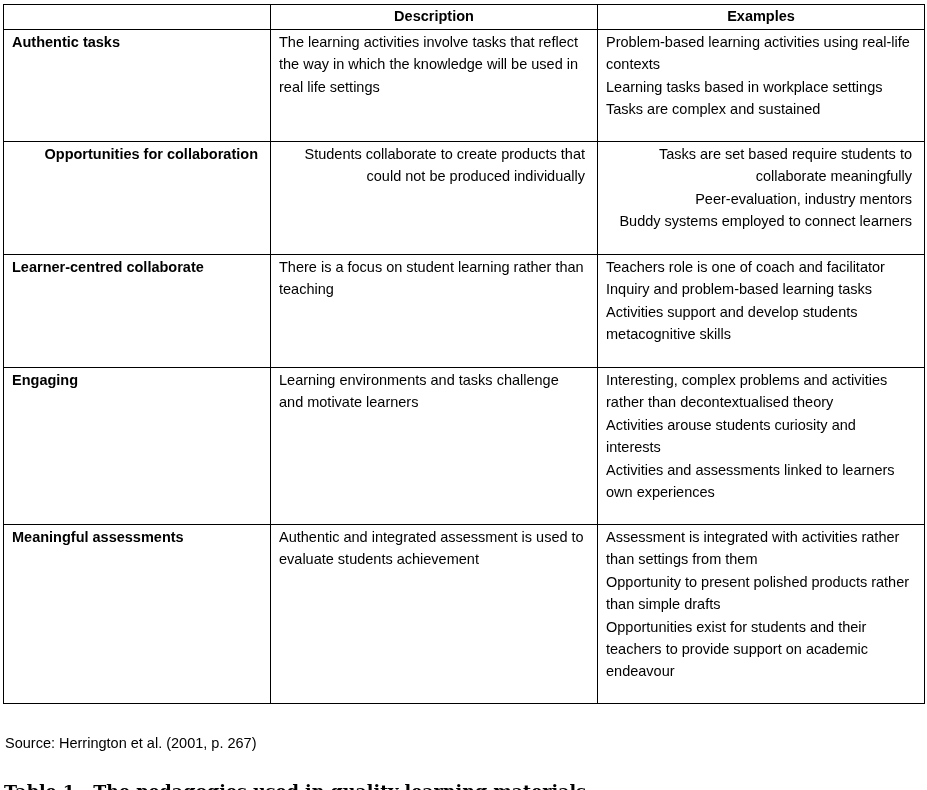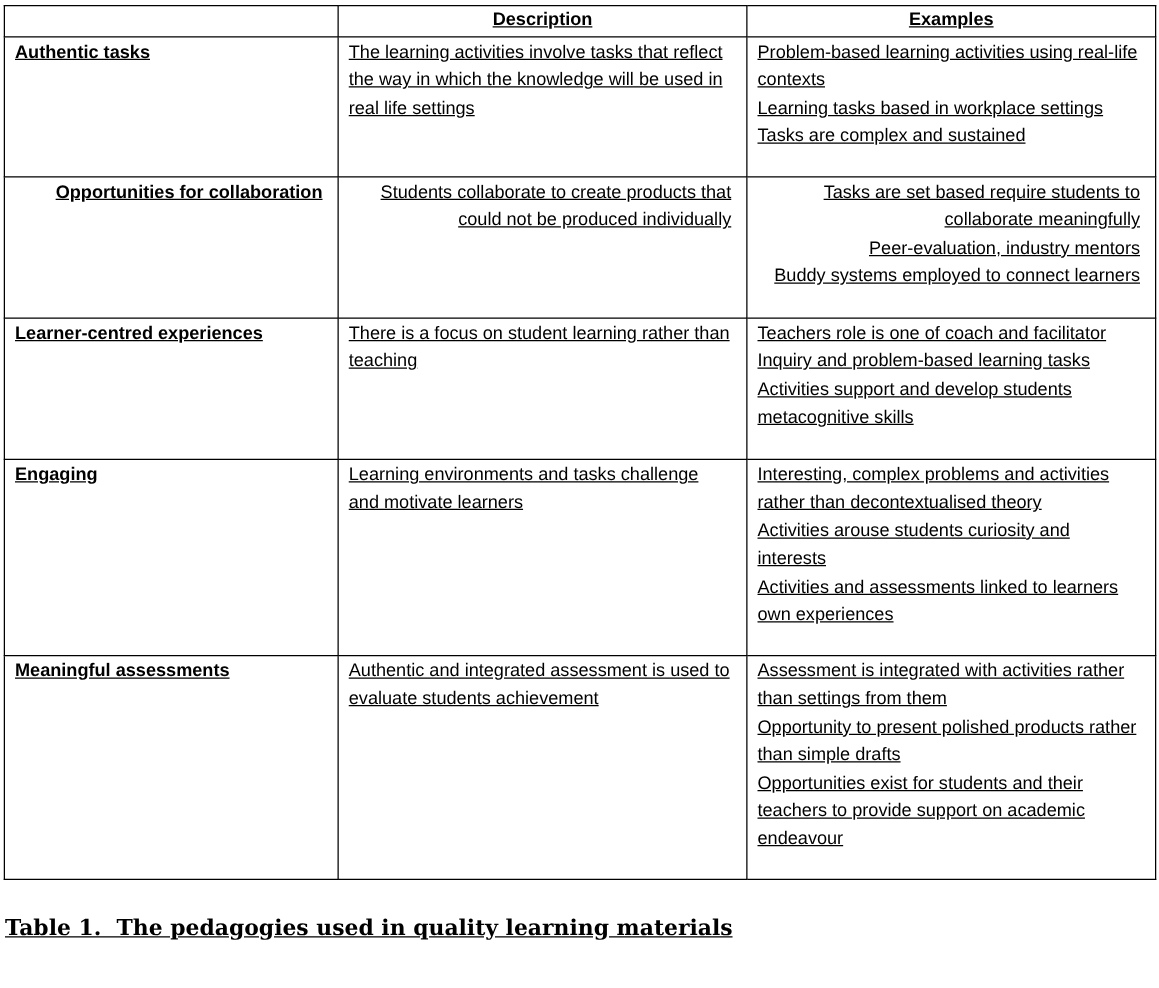--- a/index.html
+++ b/index.html
@@ -9,21 +9,20 @@
     width: 927px;
     height: 790px;
     color: #000000;
     font-family: "Liberation Sans", sans-serif;
   }
   .page {
     position: relative;
     width: 927px;
     height: 790px;
     overflow: hidden;
-    text-decoration: underline;
   }
   table.pedagogy-table {
     border-collapse: collapse;
     table-layout: fixed;
     width: 921px;
     margin: 4px 0 0 3px;
   }
   table.pedagogy-table col.c-term { width: 267px; }
   table.pedagogy-table col.c-desc { width: 327px; }
   table.pedagogy-table col.c-ex   { width: 327px; }
@@ -97,21 +96,21 @@
       <tr class="r1">
         <td class="term">Opportunities for collaboration</td>
         <td class="desc">Students collaborate to create products that could not be produced individually</td>
         <td class="examples">
           <div>Tasks are set based require students to collaborate meaningfully</div>
           <div>Peer-evaluation, industry mentors</div>
           <div>Buddy systems employed to connect learners</div>
         </td>
       </tr>
       <tr class="r2">
-        <td class="term">Learner-centred experiences</td>
+        <td class="term">Learner-centred collaborate</td>
         <td class="desc">There is a focus on student learning rather than teaching</td>
         <td class="examples">
           <div>Teachers role is one of coach and facilitator</div>
           <div>Inquiry and problem-based learning tasks</div>
           <div>Activities support and develop students metacognitive skills</div>
         </td>
       </tr>
       <tr class="r3">
         <td class="term">Engaging</td>
         <td class="desc">Learning environments and tasks challenge and motivate learners</td>
@@ -126,16 +125,17 @@
         <td class="desc">Authentic and integrated assessment is used to evaluate students achievement</td>
         <td class="examples">
           <div>Assessment is integrated with activities rather than settings from them</div>
           <div>Opportunity to present polished products rather than simple drafts</div>
           <div>Opportunities exist for students and their teachers to provide support on academic endeavour</div>
         </td>
       </tr>
     </tbody>
   </table>
 
+  <div class="source-note">Source: Herrington et al. (2001, p. 267)</div>
 
   <div class="table-caption">Table 1.  The pedagogies used in quality learning materials</div>
 
 </div>
 
 </body></html>

